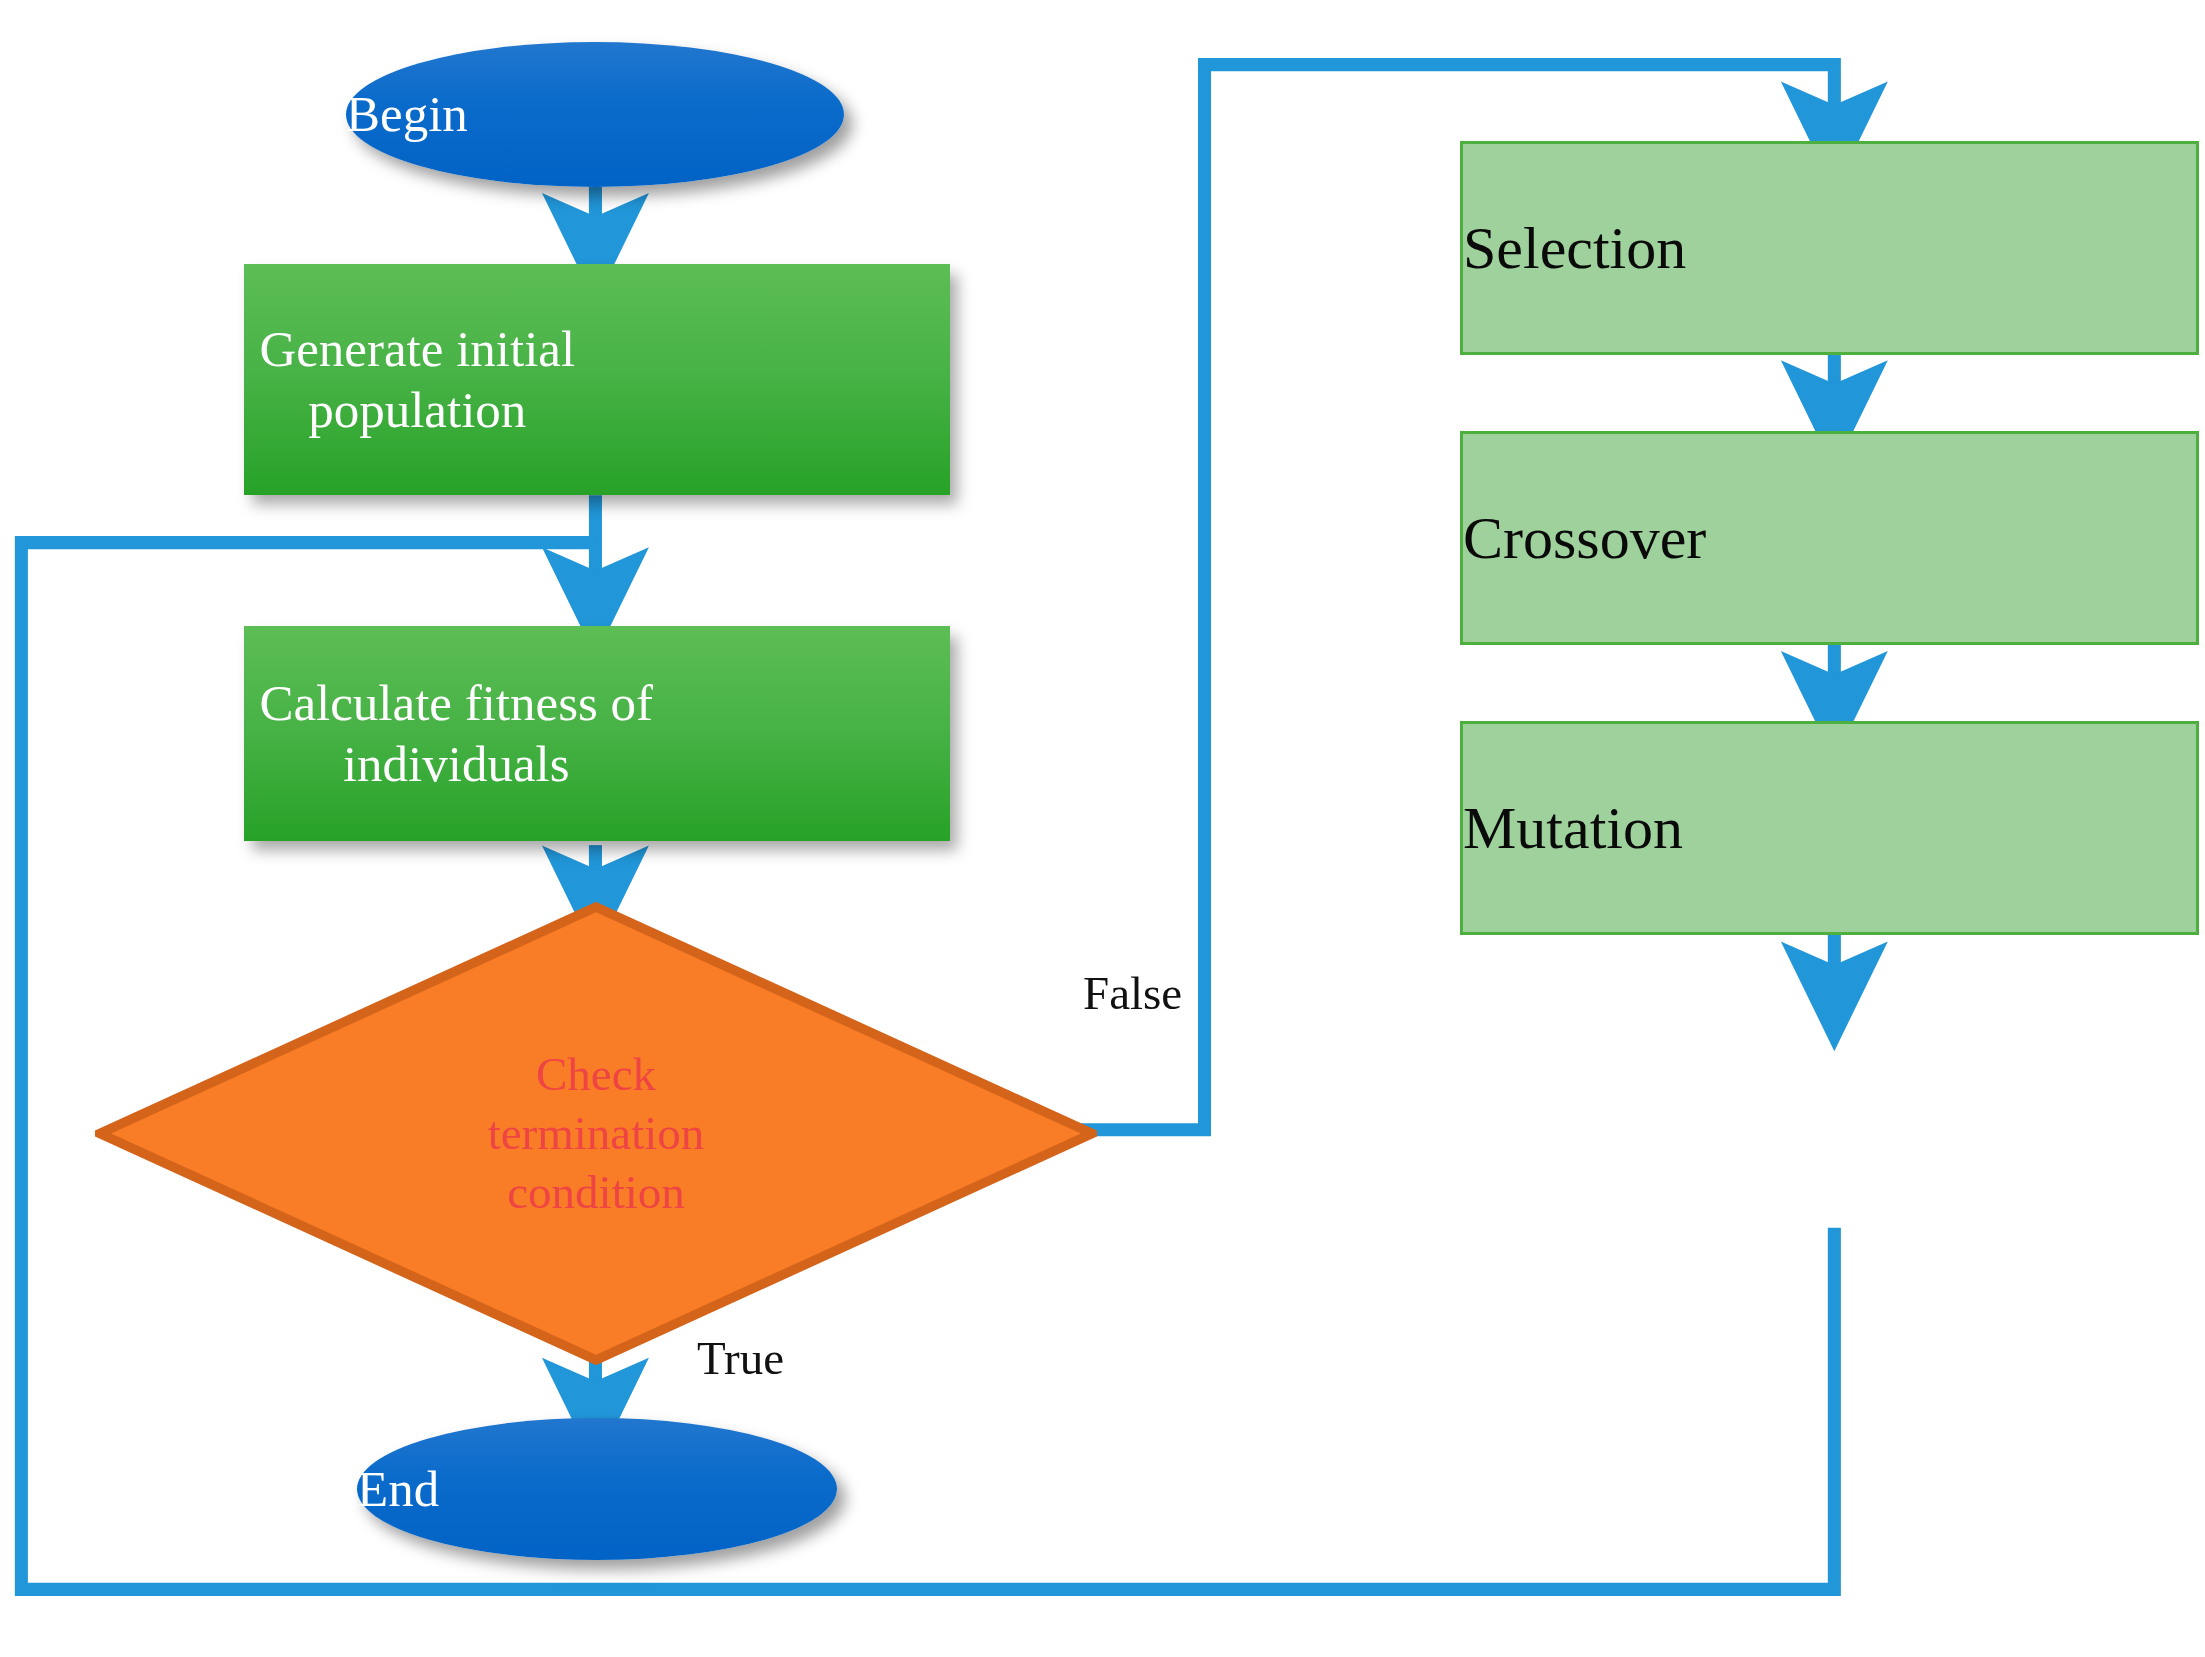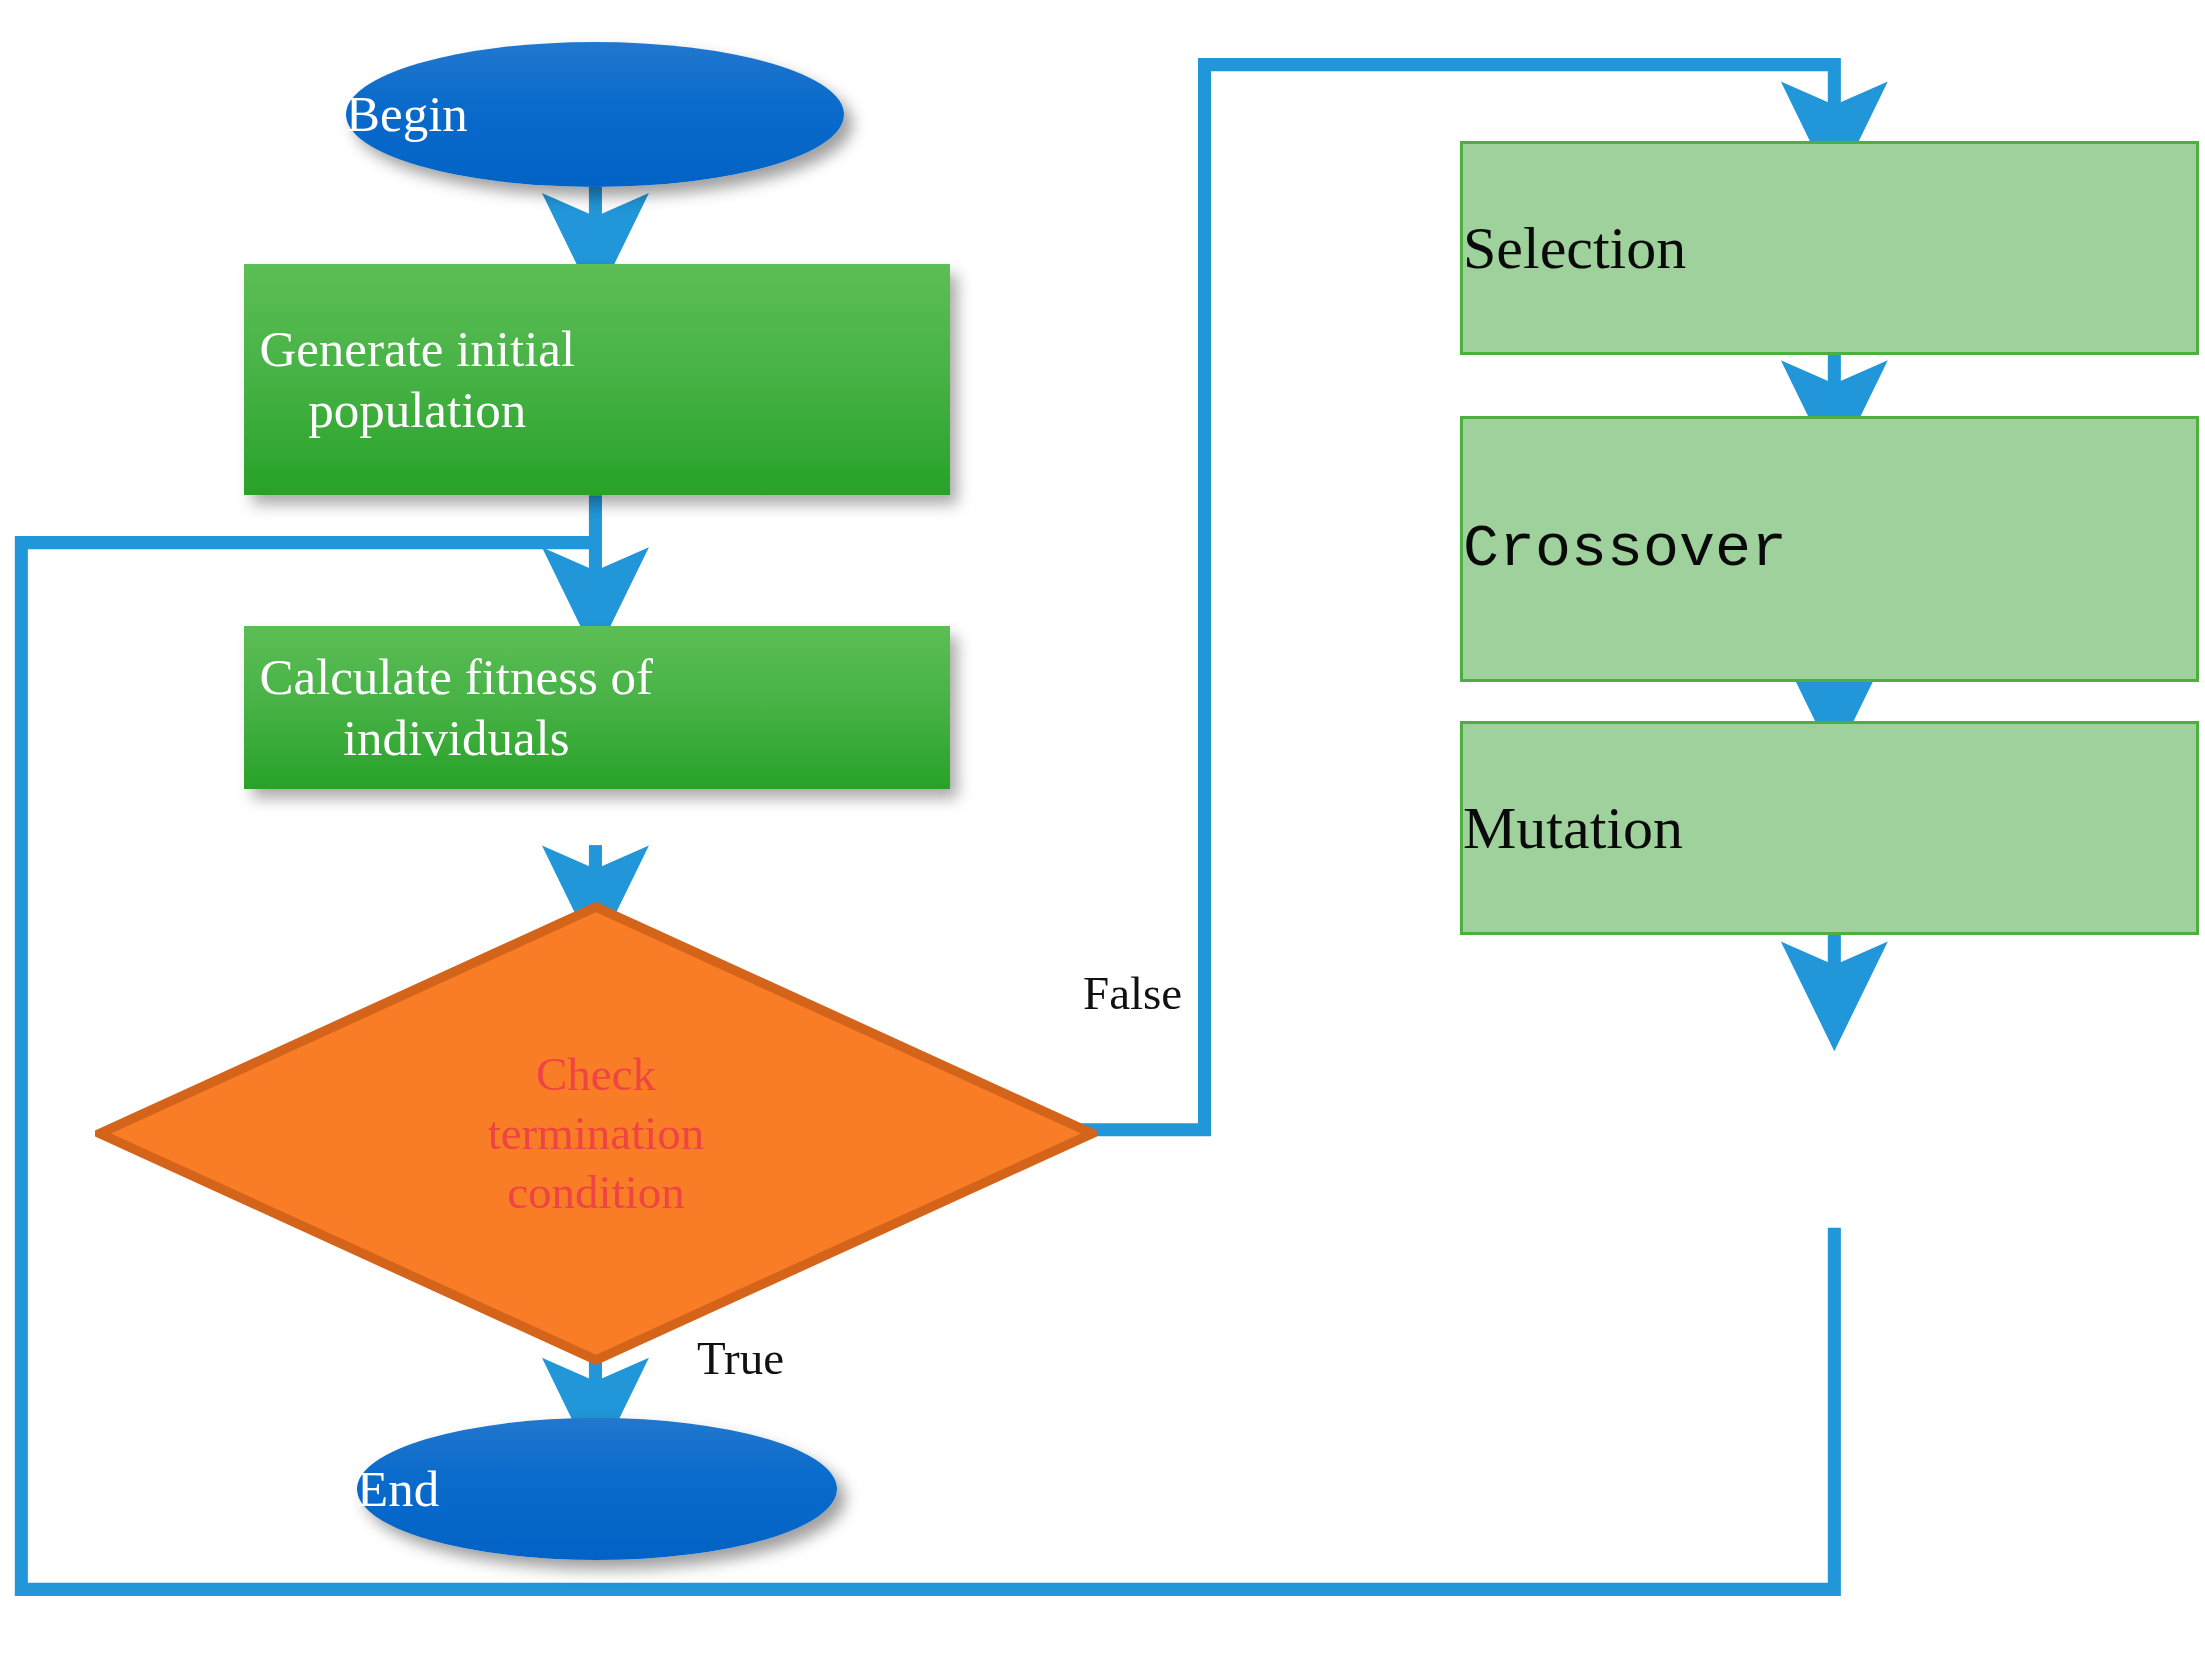--- a/index.html
+++ b/index.html
@@ -125,21 +125,21 @@
     <span>Begin</span>
   </div>
 
   <div class="node process-dark" style="left:244px; top:264px; width:706px; height:231px;">
     <div>
       <div>Generate initial</div>
       <div>population</div>
     </div>
   </div>
 
-  <div class="node process-dark" style="left:244px; top:626px; width:706px; height:163px;">
+  <div class="node process-dark" style="left:244px; top:626px; width:706px; height:215px;">
     <div>
       <div>Calculate fitness of</div>
       <div>individuals</div>
     </div>
   </div>
 
   <div class="decision-wrap" style="left:95px; top:902px; width:1002px; height:463px;">
     <svg width="1002" height="463" viewBox="0 0 1690 780" xmlns="http://www.w3.org/2000/svg">
       <polygon points="845,8 1682,390 845,772 8,390" fill="#F97C26" stroke="#D4641A" stroke-width="16"></polygon>
     </svg>
@@ -157,21 +157,21 @@
   </div>
 
   <div class="edge-label" style="left:1035px; top:966px;margin-left:48px;">False</div>
 
   <div class="edge-label" style="left:697px; top:1331px;">True</div>
 
   <div class="node process-light" style="left:1460px; top:141px; width:739px; height:214px;">
     <span>Selection</span>
   </div>
 
-  <div class="node process-light" style="left:1460px; top:416px; width:739px; height:266px;font-family:Liberation Mono, monospace;">
+  <div class="node process-light" style="left:1460px; top:431px; width:739px; height:214px;">
     <span>Crossover</span>
   </div>
 
   <div class="node process-light" style="left:1460px; top:721px; width:739px; height:214px;">
     <span>Mutation</span>
   </div>
 
 
 </div>
 

